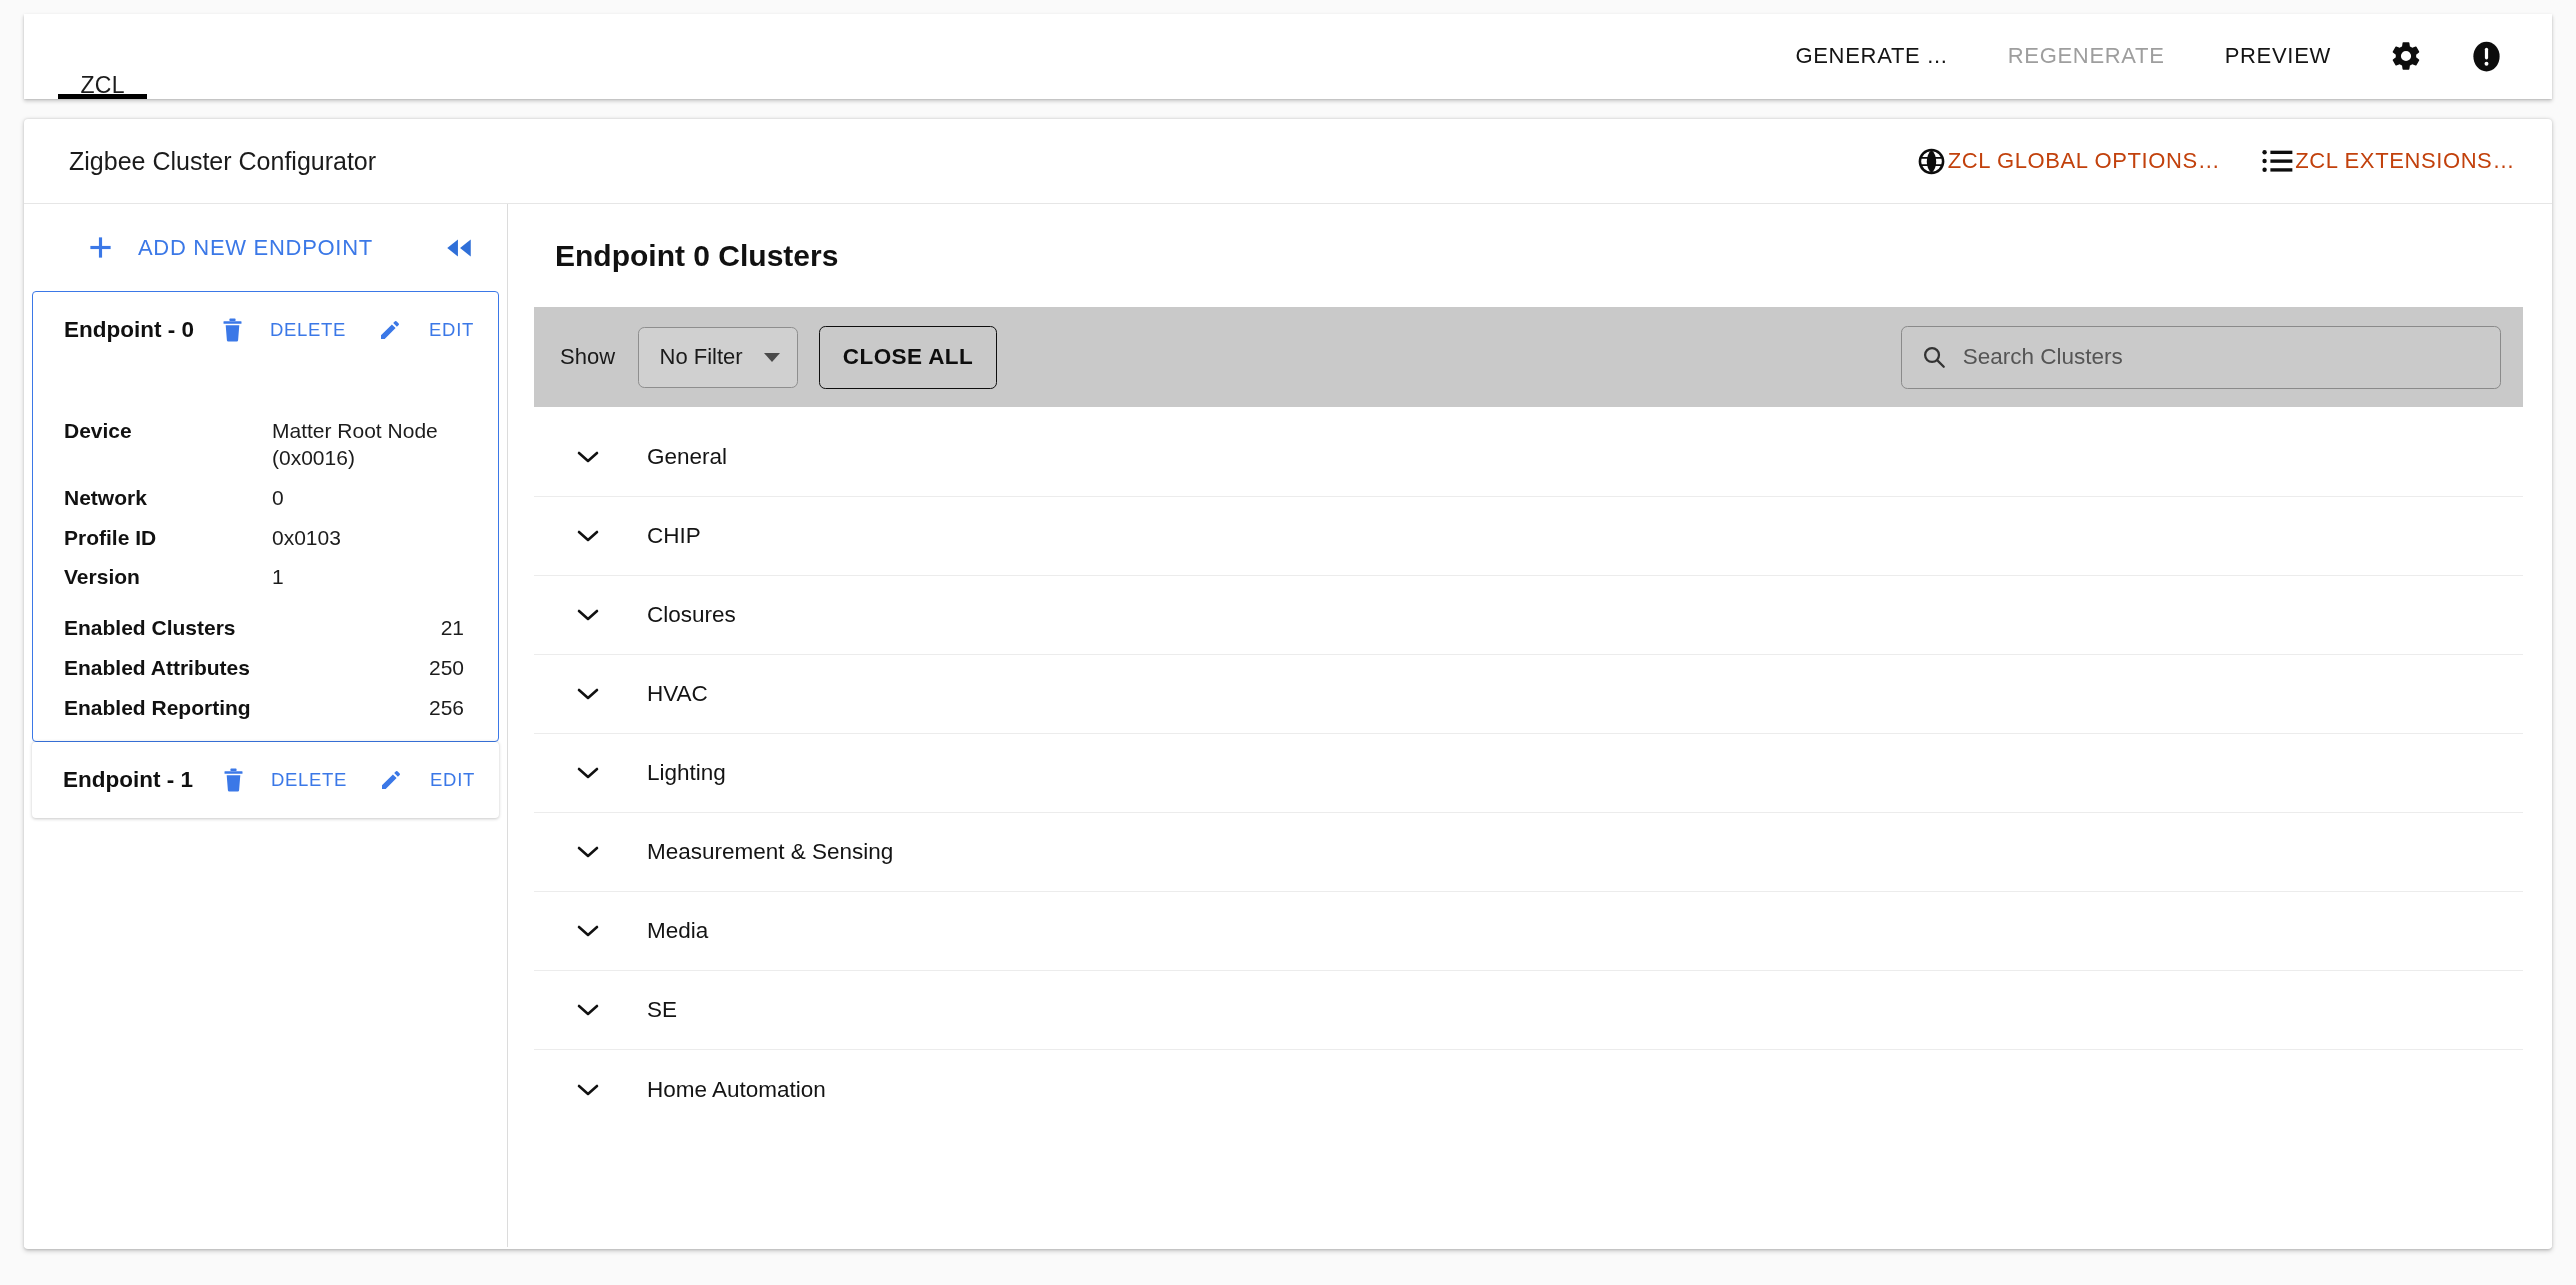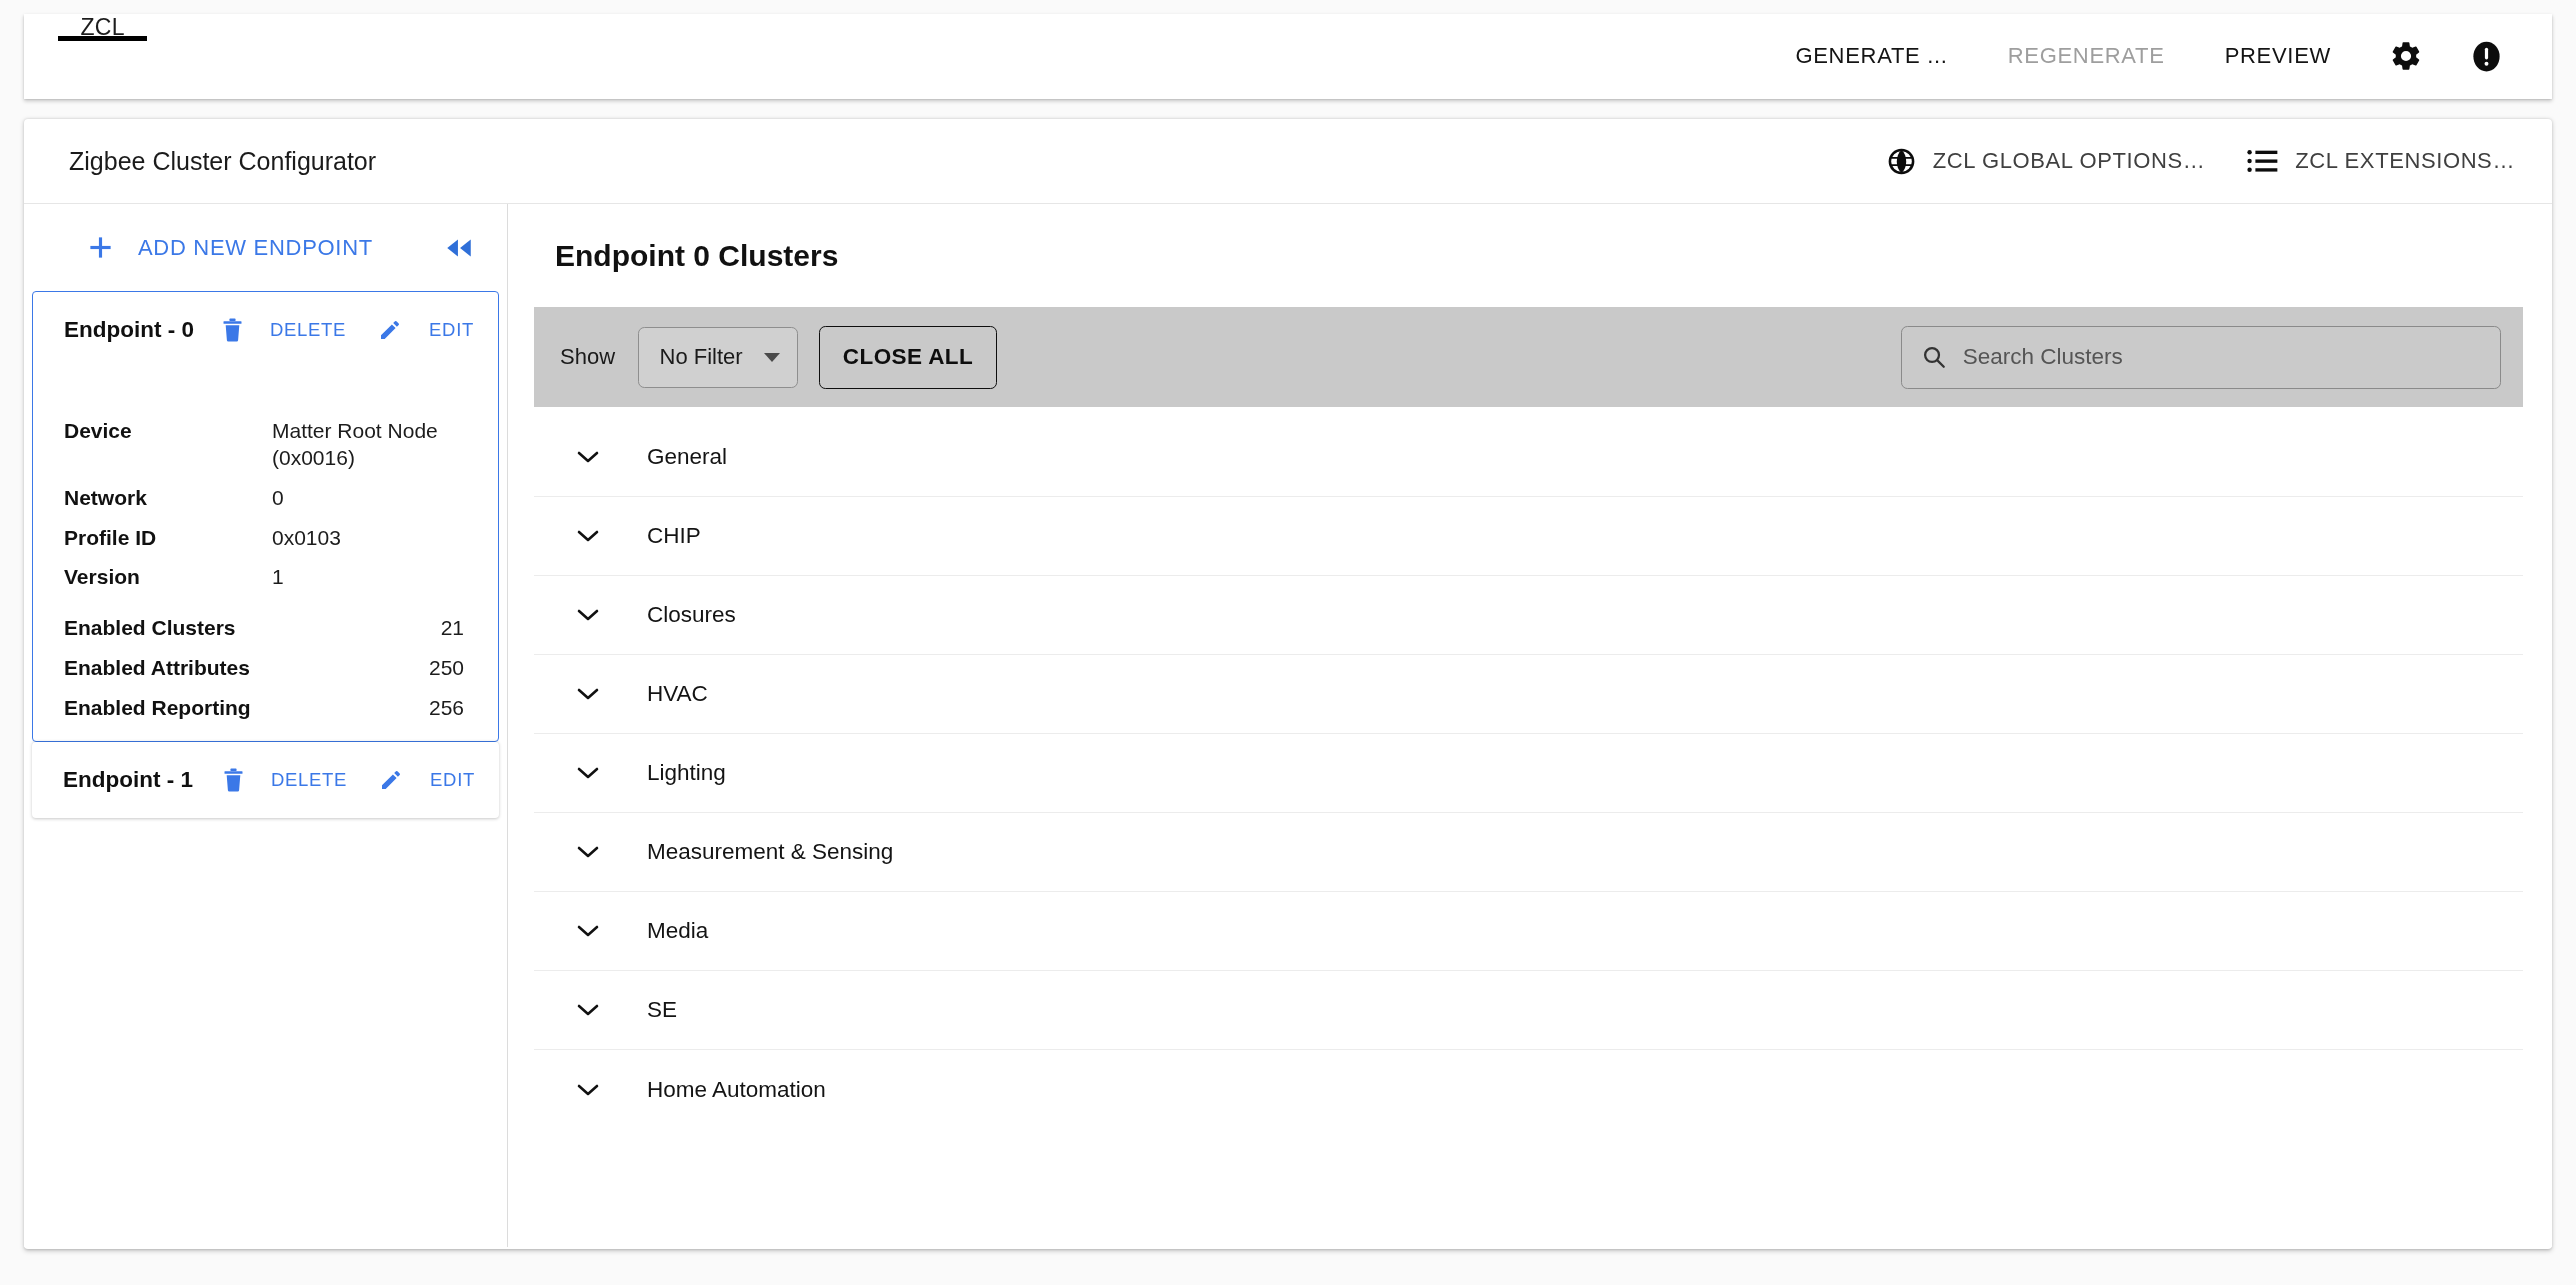--- a/index.html
+++ b/index.html
@@ -11,21 +11,21 @@
   }
   .app { position: relative; width: 2576px; height: 1286px; }
 
   
   .topbar {
     position: absolute; left: 24px; top: 13.7px; width: 2528px; height: 85px;
     background: #ffffff;
     box-shadow: 0 1.6px 4px rgba(0,0,0,0.22), 0 0.8px 1.6px rgba(0,0,0,0.12);
     display: flex; align-items: stretch;
   }
-  .tabs { display: flex; align-items: flex-start; padding-left: 34px; }
+  .tabs { display: flex; align-items: flex-end; padding-left: 34px; }
   .tab {
     position: relative; display: flex; align-items: center;
     padding: 0 22.5px; font-size: 23px; letter-spacing: 0.3px;
     color: #1d1d1d; cursor: pointer; font-weight: 400;
   }
   .tab.active::after {
     content: ""; position: absolute; left: 0; right: 0; bottom: 0;
     height: 4.8px; background: #000;
   }
   .topbar-right {
@@ -49,22 +49,22 @@
     box-shadow: 0 1.6px 4.8px rgba(0,0,0,0.20), 0 0.8px 2.4px rgba(0,0,0,0.12);
     overflow: hidden;
   }
   .page-header {
     height: 85px; display: flex; align-items: center;
     padding: 0 37px 0 45px; border-bottom: 0.8px solid #e6e6e6;
   }
   .page-title { font-size: 25px; color: #1b1b1b; font-weight: 400; }
   .page-header-right { margin-left: auto; display: flex; align-items: center; gap: 42px; }
   .hbtn {
-    display: flex; align-items: center; gap: 17px; cursor: pointer;
-    font-size: 22px; letter-spacing: 0.6px; color: #404040; white-space: nowrap;
+    display: flex; align-items: center; gap: 2px; cursor: pointer;
+    font-size: 22px; letter-spacing: 0.6px; color: #c2410c; white-space: nowrap;
   }
 
   
   .body { display: flex; height: 1043px; }
 
   
   .sidebar {
     width: 484px; border-right: 0.8px solid #dcdcdc; background: #fff;
     padding: 0; flex: 0 0 484px;
   }

